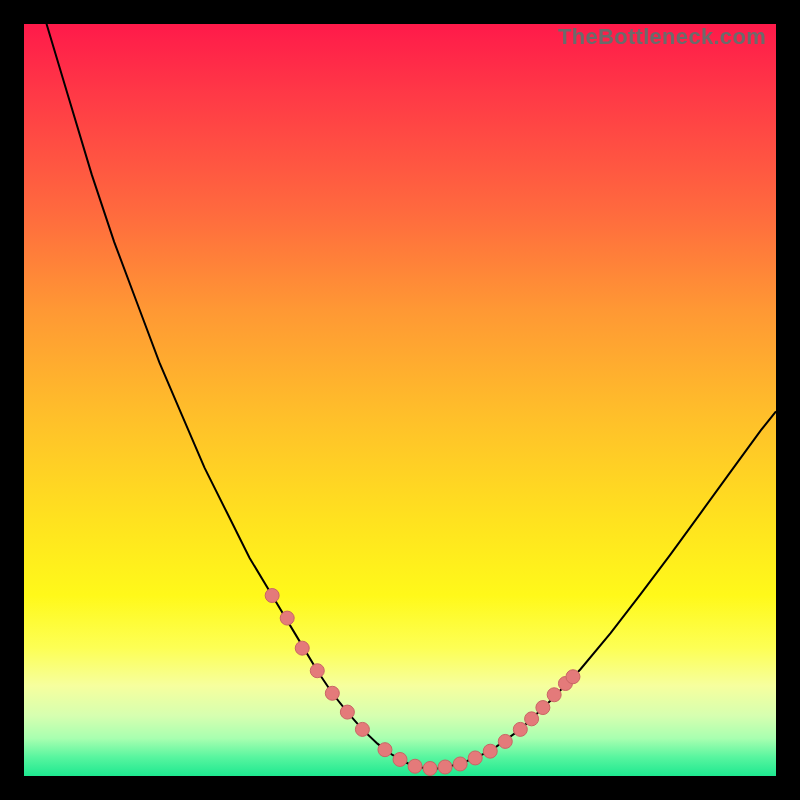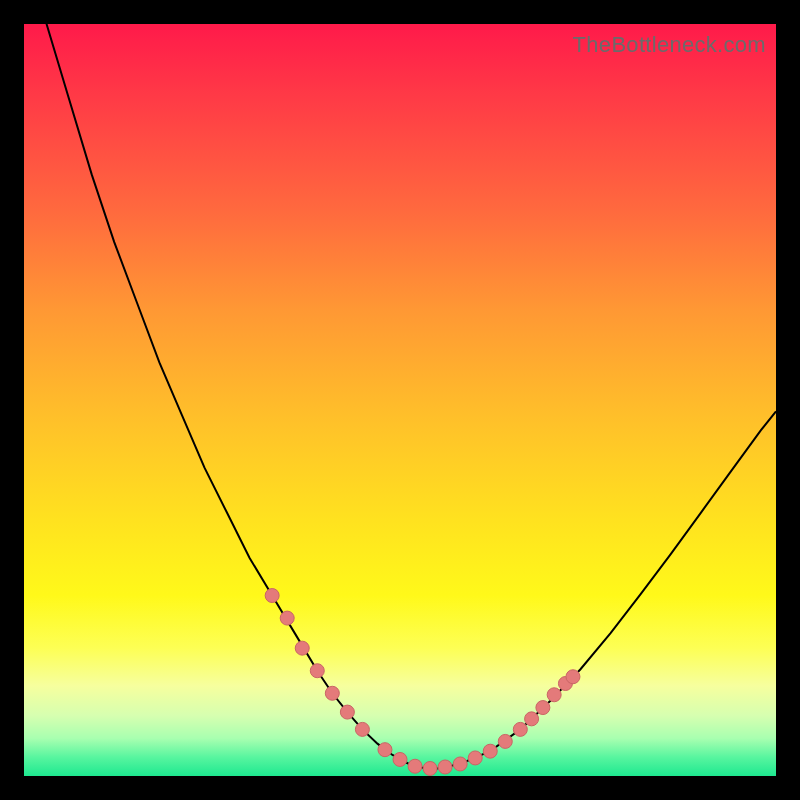--- a/index.html
+++ b/index.html
@@ -29,25 +29,25 @@
       #fdff55 83%,
       #f6ff9e 88%,
       #d6ffb0 92%,
       #a8ffb0 95%,
       #58f59f 97.5%,
       #1ee890 100%
     );
   }
   .watermark {
     position: absolute;
-    top: 8px;
+    top: 0;
     right: 10px;
     color: #6b6b6b;
     font-size: 22px;
-    font-weight: 400;
+    font-weight: 700;
     letter-spacing: 0.3px;
     pointer-events: none;
     user-select: none;
   }
   svg.plot {
     position: absolute;
     left: 0;
     top: 0;
     width: 752px;
     height: 752px;

